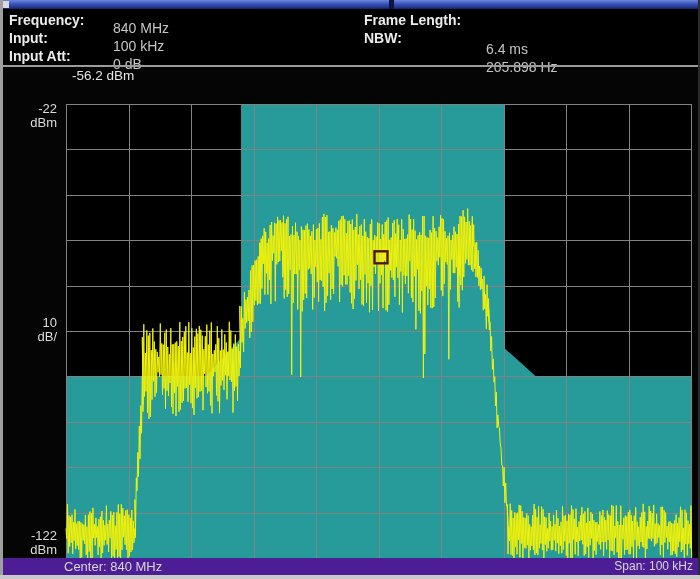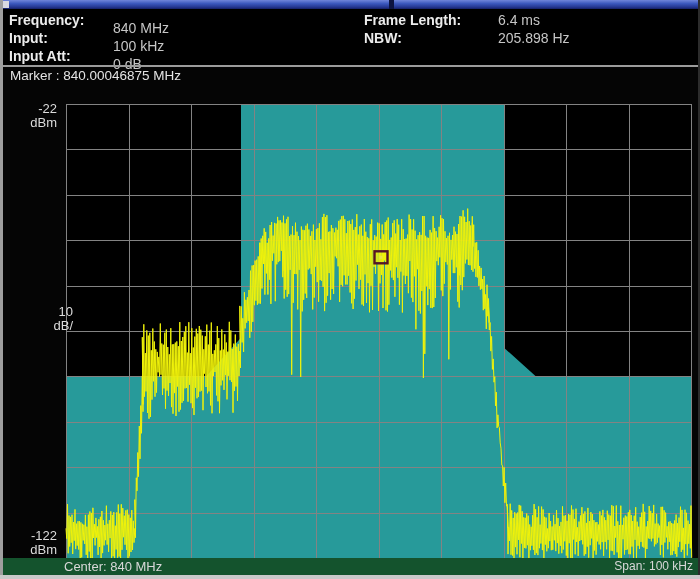--- a/index.html
+++ b/index.html
@@ -22,36 +22,36 @@
   .topbar .tick{position:absolute;left:3px;top:1px;width:6px;height:7px;background:#d9d9e2;}
 
   
   .header{position:absolute;left:0;top:9px;width:700px;height:56px;background:#000;}
   .hrow{position:absolute;height:18px;line-height:18px;font-size:14px;white-space:nowrap;}
   .hrow .lbl{font-weight:bold;color:#ececec;}
   .hrow .val{font-weight:normal;color:#c6c6c6;position:absolute;}
   .hl0{left:9px;top:2px;}  .hl1{left:9px;top:20px;}  .hl2{left:9px;top:38px;text-decoration:underline;}
   .hl0 .val,.hl1 .val,.hl2 .val{left:104px;margin-top:8px;}
   .hr0{left:364px;top:2px;} .hr1{left:364px;top:20px;}
-  .hr0 .val,.hr1 .val{left:134px;}
+  .hr0 .val,.hr1 .val{left:122px;margin-top:29px;}
 
   .sepline{position:absolute;left:0;top:65px;width:700px;height:2px;background:#9b9b9b;z-index:5;}
 
   
   .marker-readout{position:absolute;left:10px;top:68px;width:400px;z-index:5;
     color:#e4e4e4;font-size:13.5px;line-height:15px;white-space:nowrap;}
   .marker-readout .l2{padding-left:62px;}
 
   
   .ylab{position:absolute;left:0;width:57px;text-align:right;color:#dcdcdc;
     font-size:13px;line-height:14px;z-index:5;white-space:nowrap;}
-  .ylab-top{top:102px;} .ylab-mid{top:305px;padding-left:16px;} .ylab-bot{top:529px;}
+  .ylab-top{top:102px;} .ylab-mid{top:316px;} .ylab-bot{top:529px;}
 
   
-  .footer{position:absolute;left:0;top:558px;width:700px;height:17px;background:#14532d;z-index:6;}
+  .footer{position:absolute;left:0;top:558px;width:700px;height:17px;background:#4c1d95;z-index:6;}
   .footer .center{position:absolute;left:64px;top:1px;font-size:13px;color:#d8d8d8;white-space:nowrap;}
   .footer .span{position:absolute;right:7px;top:1px;font-size:12px;color:#d8d8d8;white-space:nowrap;}
 
   svg.plot{position:absolute;left:0;top:0;z-index:2;}
 </style>
 </head>
 <body>
 
 <div class="screen">
 
@@ -79,21 +79,21 @@
     </div>
     <div class="hrow hr1">
       <span class="lbl">NBW:</span>
       <span class="val">205.898 Hz</span>
     </div>
   </div>
 
   <div class="sepline"></div>
 
   <div class="marker-readout">
-    <div class="l1"><span>Marker :</span>&nbsp;<span>840.00046875 MHz</span></div>
+    <div class="l2">-56.2 dBm</div>
   </div>
 
   <div class="ylab ylab-top">
     <div>-22</div>
     <div>dBm</div>
   </div>
   <div class="ylab ylab-mid">
     <div>10</div>
     <div>dB/</div>
   </div>

